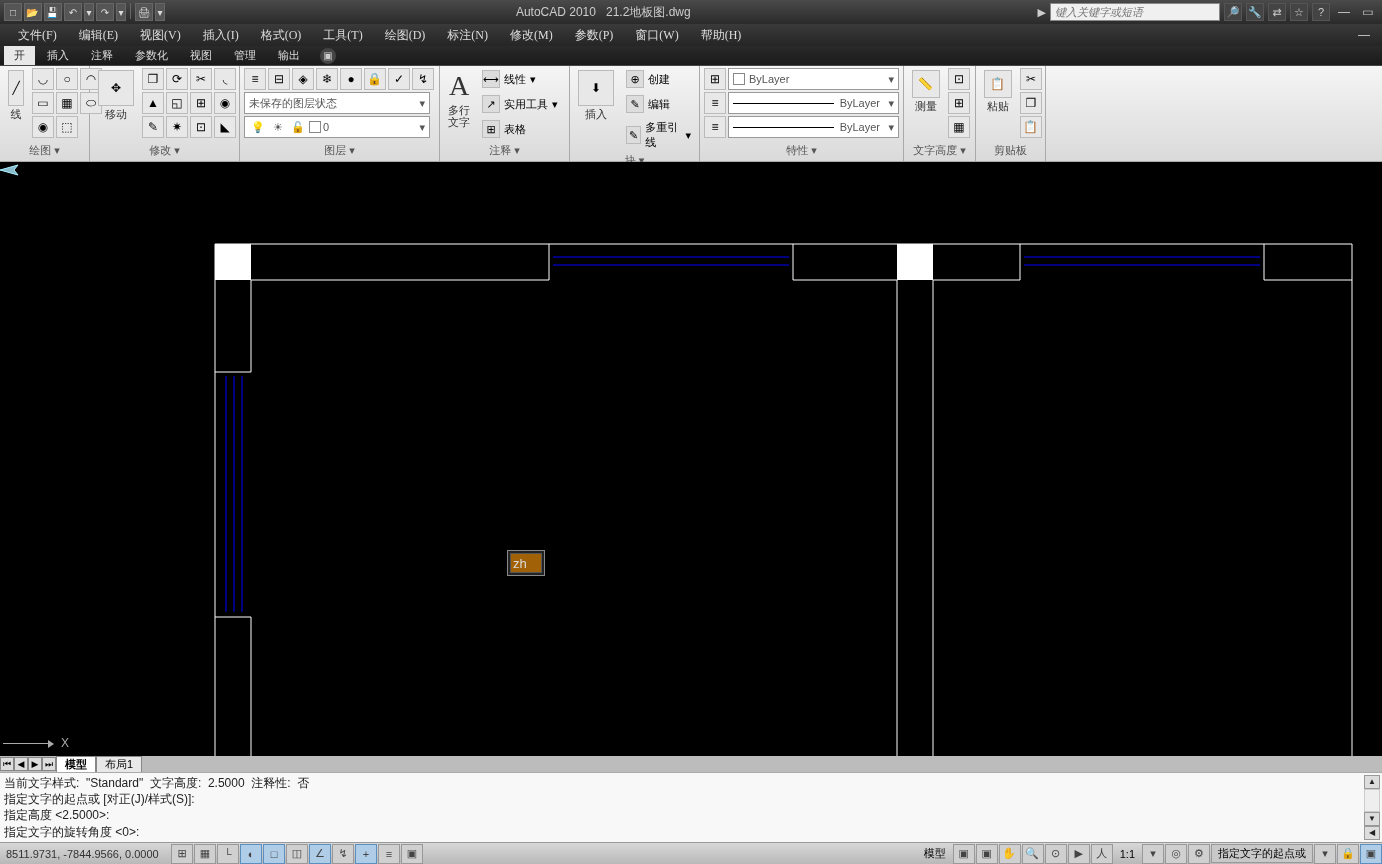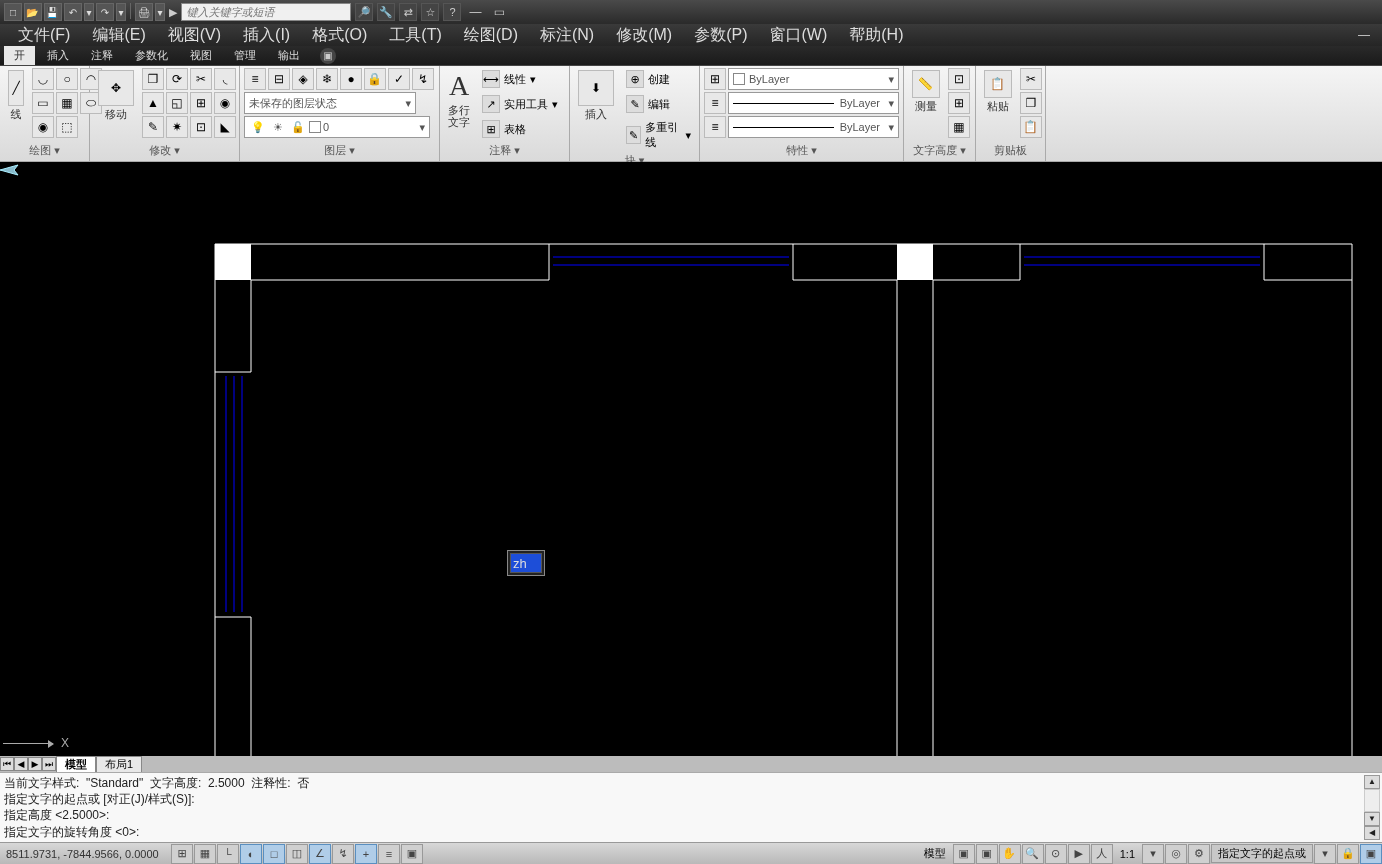--- a/index.html
+++ b/index.html
@@ -11,21 +11,21 @@
 .qat-btn { width: 18px; height: 18px; background: #555; border: 1px solid #666; display: flex; align-items: center; justify-content: center; font-size: 10px; color: #ddd; cursor: pointer; }
 .qat-sep { width: 1px; height: 16px; background: #666; margin: 0 2px; }
 .title-text { flex: 1; text-align: center; font-size: 12px; }
 .search-area { display: flex; align-items: center; gap: 4px; padding-right: 4px; }
 .search-input { width: 170px; height: 18px; background: #f0f0f0; border: 1px solid #888; font-size: 11px; padding: 0 4px; color: #888; font-style: italic; }
 .title-icon { width: 18px; height: 18px; background: #444; border: 1px solid #555; display: flex; align-items: center; justify-content: center; font-size: 11px; color: #ccc; cursor: pointer; }
 .win-btn { width: 20px; height: 18px; display: flex; align-items: center; justify-content: center; color: #ccc; font-size: 12px; cursor: pointer; }
 
 
 .menubar { height: 22px; background: linear-gradient(#3a3a3a, #252525); display: flex; align-items: center; padding: 0 8px; gap: 2px; }
-.menu-item { color: #ddd; font-size: 16px; padding: 2px 10px; cursor: pointer; }
+.menu-item { color: #ddd; font-size: 12px; padding: 2px 10px; cursor: pointer; font-family: Liberation Serif, serif; }
 
 
 .ribbon-tabs { height: 20px; background: linear-gradient(#2a2a2a, #1a1a1a); display: flex; align-items: center; gap: 2px; padding-left: 4px; border-bottom: 1px solid #444; }
 .ribbon-tab { color: #ddd; font-size: 11px; padding: 2px 10px; cursor: pointer; }
 .ribbon-tab.active { background: #e8e8e8; color: #333; }
 .ribbon-tab-help { margin-left: 8px; width: 16px; height: 16px; background: #444; border-radius: 8px; display: flex; align-items: center; justify-content: center; font-size: 10px; color: #ccc; }
 
 
 .ribbon { height: 96px; background: linear-gradient(#f5f5f5, #dadada); display: flex; border-bottom: 1px solid #aaa; }
 .ribbon-panel { border-right: 1px solid #aaa; display: flex; flex-direction: column; padding: 2px 4px; position: relative; }
@@ -45,21 +45,21 @@
 .layer-props-row .mini { width: 18px; height: 18px; display:flex; align-items:center; justify-content:center; font-size:11px; }
 .prop-line-sample { flex: 1; height: 1px; background: #000; }
 
 
 .drawing-area { position: relative; height: 594px; background: #000; }
 .drawing-area svg { position: absolute; inset: 0; }
 .ucs { position: absolute; left: 3px; bottom: 6px; color: #aaa; font-size: 12px; display: flex; align-items: center; }
 .ucs-arrow { width: 50px; height: 1px; background: #aaa; position: relative; }
 .ucs-arrow::after { content: ""; position: absolute; right: -1px; top: -3px; border-left: 6px solid #aaa; border-top: 4px solid transparent; border-bottom: 4px solid transparent; }
 .cursor-input { position: absolute; left: 507px; top: 388px; border: 1px solid #888; background: #222; padding: 2px; display: flex; gap: 2px; align-items: center; }
-.cursor-input input { width: 32px; height: 20px; background: #1d4ed8; color: #ddd; border: 1px solid #555; font-size: 13px; padding: 0 2px; }
+.cursor-input input { width: 32px; height: 20px; background: #a16207; color: #ddd; border: 1px solid #555; font-size: 13px; padding: 0 2px; }
 .cursor-arrow { position: absolute; left: 552px; top: 394px; width: 26px; height: 16px; }
 
 
 .model-tabs { height: 16px; background: #bcbcbc; display: flex; align-items: center; font-size: 11px; }
 .mt-btn { width: 14px; height: 14px; background: #ddd; border: 1px solid #888; display: flex; align-items: center; justify-content: center; font-size: 9px; cursor: pointer; }
 .mt-tab { padding: 0 8px; background: #e8e8e8; border: 1px solid #888; border-bottom: none; cursor: pointer; }
 .mt-tab.active { background: #fff; font-weight: bold; }
 
 
 .command-panel { height: 70px; background: #f8f8f8; border-top: 1px solid #aaa; font-size: 12px; color: #222; padding: 2px 4px; white-space: pre-wrap; line-height: 1.35; position: relative; }
@@ -82,20 +82,24 @@
     <div class="qat-btn">□</div>
     <div class="qat-btn">📂</div>
     <div class="qat-btn">💾</div>
     <div class="qat-btn">↶</div>
     <div class="qat-btn" style="width:10px">▾</div>
     <div class="qat-btn">↷</div>
     <div class="qat-btn" style="width:10px">▾</div>
     <div class="qat-sep"></div>
     <div class="qat-btn">🖨</div>
     <div class="qat-btn" style="width:10px">▾</div>
+  </div>
+  <div class="title-text">
+    <span>AutoCAD 2010</span>&nbsp;&nbsp;
+    <span>21.2地板图.dwg</span>
   </div>
   <div class="search-area">
     <span style="color:#ccc;font-size:11px">▶</span>
     <input class="search-input" placeholder="键入关键字或短语" style="">
     <div class="title-icon">🔎</div>
     <div class="title-icon">🔧</div>
     <div class="title-icon">⇄</div>
     <div class="title-icon">☆</div>
     <div class="title-icon">?</div>
     <div class="win-btn">—</div>
@@ -193,21 +197,21 @@
       <div class="ribbon-row" style="width:100%">
         <div class="ribbon-icon">≡</div>
         <div class="ribbon-icon">⊟</div>
         <div class="ribbon-icon">◈</div>
         <div class="ribbon-icon">❄</div>
         <div class="ribbon-icon">●</div>
         <div class="ribbon-icon">🔒</div>
         <div class="ribbon-icon">✓</div>
         <div class="ribbon-icon">↯</div>
       </div>
-      <div class="ribbon-combo" style="width:172px">未保存的图层状态</div>
+      <div class="ribbon-combo" style="width:186px">未保存的图层状态</div>
       <div class="ribbon-combo layer-props-row" style="width:186px">
         <span class="mini">💡</span>
         <span class="mini">☀</span>
         <span class="mini">🔓</span>
         <span class="mini" style="background:#fff;border:1px solid #888;width:12px;height:12px"></span>
         <span>0</span>
       </div>
     </div>
     <div class="ribbon-panel-title">图层 ▾</div>
   </div>

